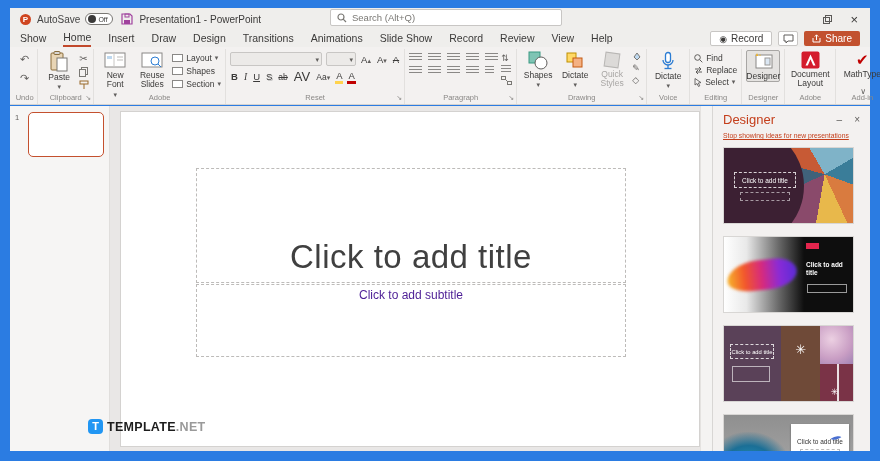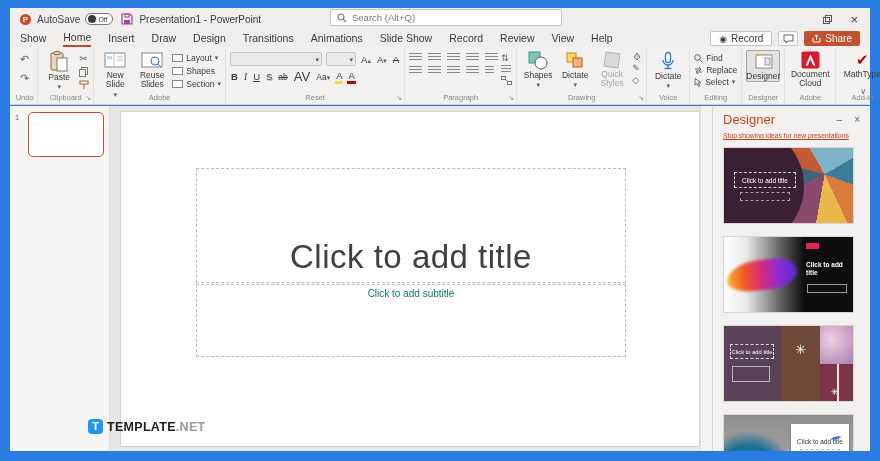--- a/index.html
+++ b/index.html
@@ -64,21 +64,21 @@
   .thumbs { width:100px; background:#f6f5f4; border-right:1px solid #e0dedc; position:relative; }
   .slide-num { position:absolute; left:5px; top:7px; font-size:7.5px; color:#605e5c; }
   .thumb { position:absolute; left:18px; top:6px; width:76px; height:45px; background:#fff; border:1.5px solid #c4502e; border-radius:5px; }
   .canvas { flex:1; background:#e9e7e6; position:relative; }
   .slide { position:absolute; left:10px; top:5px; width:580px; bottom:4px; background:#fff; border:1px solid #d4d2d0; }
   .scrollstrip { position:absolute; right:0; top:0; bottom:0; width:12px; background:#f4f3f2; border-left:1px solid #e4e2e0; }
   .ph { position:absolute; border:1px dashed #bdbbb9; }
   .ph-title { left:75px; top:56px; width:430px; height:115px; display:flex; align-items:flex-end; justify-content:center; padding-bottom:6px; }
   .ph-title span { font-size:33px; font-weight:300; color:#404040; letter-spacing:0.5px; }
   .ph-subtitle { left:75px; top:172px; width:430px; height:73px; display:flex; align-items:flex-start; justify-content:center; padding-top:3px; }
-  .ph-subtitle span { font-size:10px; color:#0f766e; }
+  .ph-subtitle span { font-size:12px; color:#4c1d95; }
   .watermark { position:absolute; left:78px; top:311px; display:flex; align-items:center; gap:4px; z-index:5; }
   .wm-badge { width:15px; height:15px; border-radius:4px; background:#2196f3; color:#fff; font-size:11px; font-weight:bold; display:flex; align-items:center; justify-content:center; }
   .wm-bold { font-size:12.5px; font-weight:800; color:#1d1d1d; letter-spacing:0.3px; }
   .wm-light { font-size:12.5px; font-weight:700; color:#9a9a9a; letter-spacing:0.3px; }
 
   
   .designer-pane { width:158px; background:#f3f1f0; border-left:1px solid #d8d6d4; position:relative; padding:6px 10px; overflow:hidden; }
   .dp-head { display:flex; align-items:center; }
   .dp-title { font-size:13px; color:#c43e1b; }
   .dp-ctrls { margin-left:auto; display:flex; gap:12px; font-size:10px; color:#605e5c; }
@@ -232,21 +232,21 @@
 
     <div class="grp">
       <div class="bigbtn">
         <svg width="22" height="19" viewBox="0 0 22 19">
             <rect x="1" y="2" width="20" height="14" fill="#fff" stroke="#8a8886"></rect>
             <line x1="10" y1="2" x2="10" y2="16" stroke="#c8c6c4"></line>
             <rect x="3" y="5" width="5" height="3" fill="#bdd7ee"></rect>
             <line x1="13" y1="6" x2="19" y2="6" stroke="#bdbbb9"></line>
             <line x1="13" y1="9" x2="19" y2="9" stroke="#bdbbb9"></line>
           </svg>
-        <span>New Slide</span>
+        <span>New Font</span>
         <span class="chev">▾</span>
       </div>
       <div class="bigbtn">
         <svg width="22" height="19" viewBox="0 0 22 19">
             <rect x="1" y="2" width="20" height="14" fill="#fff" stroke="#8a8886"></rect>
             <circle cx="14" cy="10" r="4" fill="#fff" stroke="#2b7cd3"></circle>
             <line x1="17" y1="13" x2="20" y2="16" stroke="#2b7cd3"></line>
           </svg>
         <span>Reuse Slides</span>
       </div>
@@ -419,21 +419,21 @@
       </div>
       <span class="grp-label">Designer</span>
     </div>
 
     <div class="grp">
       <div class="bigbtn" style="width:42px">
         <svg width="19" height="18" viewBox="0 0 19 18">
             <rect x="0.5" y="0.5" width="18" height="17" rx="2" fill="#d41c2c"></rect>
             <path d="M9.5 3.5 L14.5 14.5 H12.2 L9.5 8.2 L6.8 14.5 H4.5 Z" fill="#fff"></path>
           </svg>
-        <span>Document Cloud</span>
+        <span>Document Layout</span>
       </div>
       <span class="grp-label">Adobe</span>
     </div>
 
     <div class="grp" style="border-right:none">
       <div class="bigbtn" style="width:44px">
         <span style="color:#c00000; font-size:15px; line-height:18px">✔</span>
         <span>MathType</span>
       </div>
       <span class="grp-label">Add-in</span>

